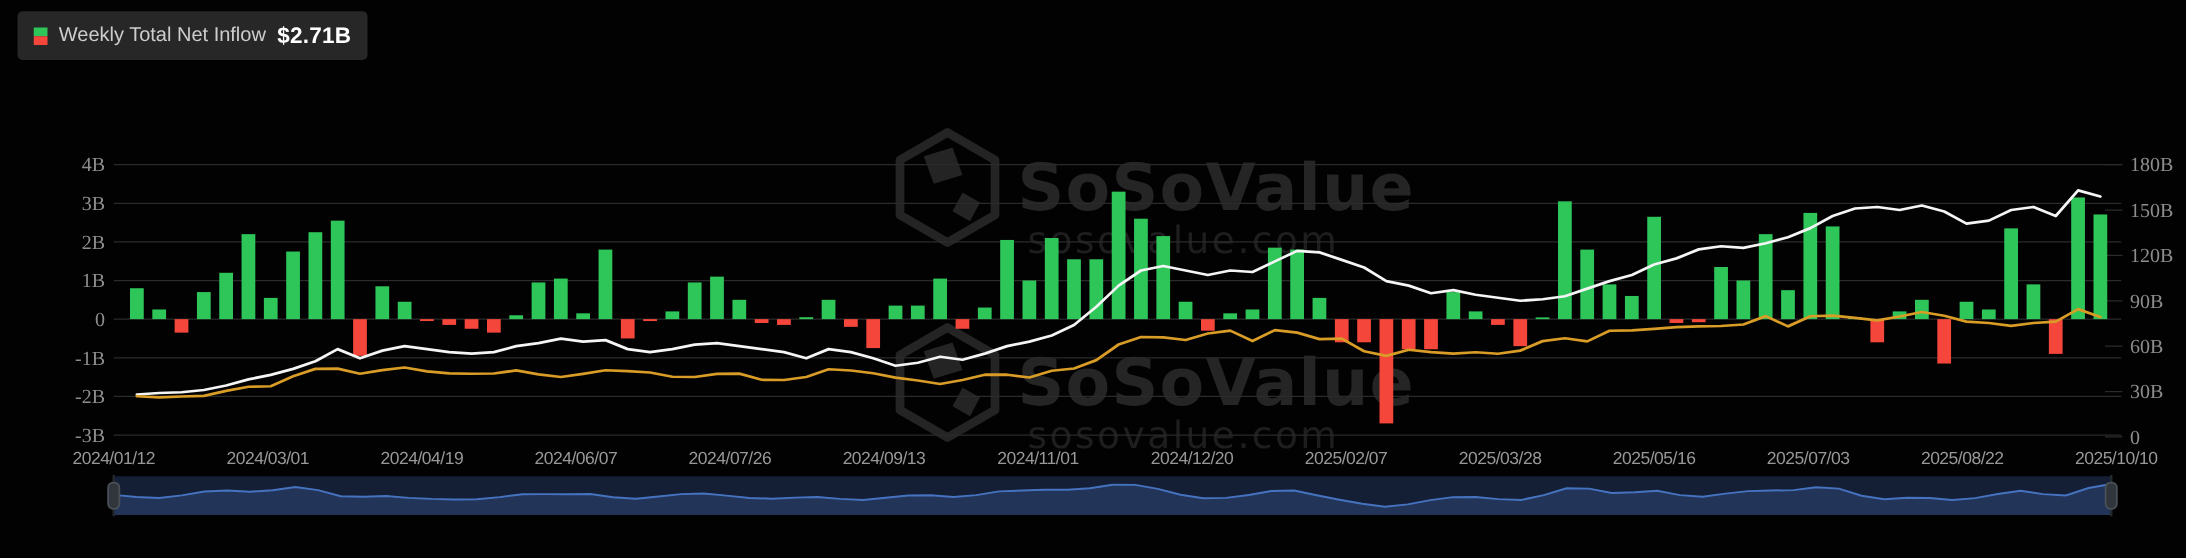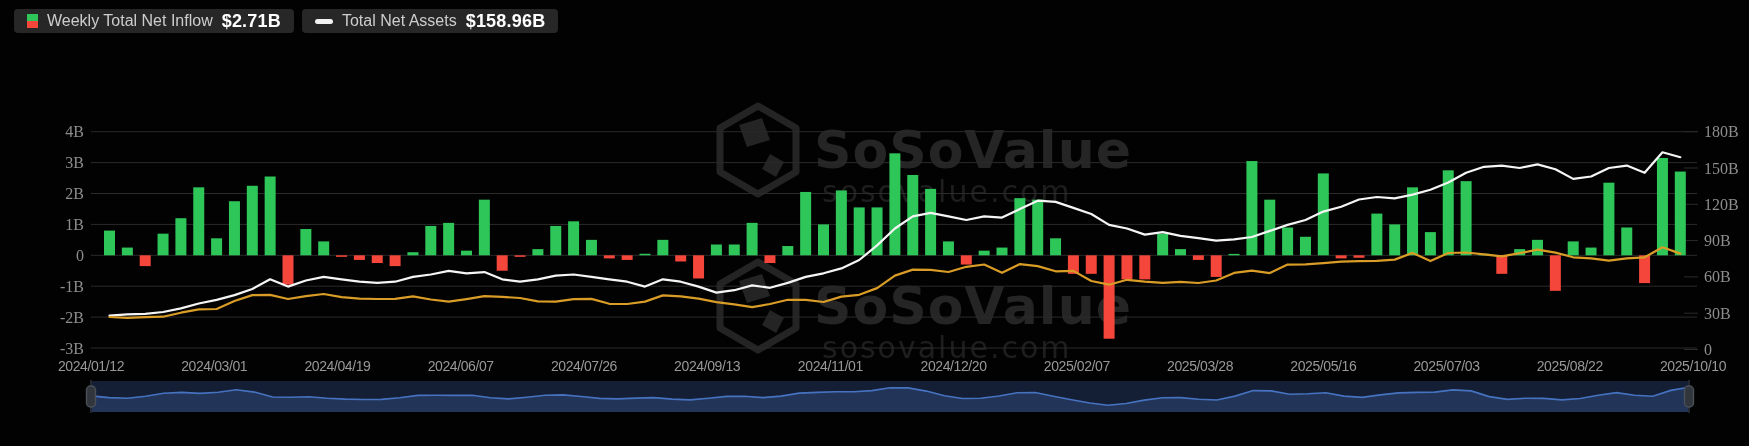--- a/index.html
+++ b/index.html
@@ -1,19 +1,19 @@
 <!DOCTYPE html>
 <html><head>
 <meta charset="utf-8">
 <style>
   html,body{margin:0;padding:0;background:#020202;}
   body{width:1749px;height:446px;position:relative;overflow:hidden;
        font-family:"Liberation Sans",sans-serif;}
   .legend{position:absolute;top:9px;left:14px;display:flex;gap:8px;z-index:5;}
-  .pill{background:#272727;border-radius:4px;height:24px;display:flex;align-items:center;
+  .pill{background:#272727;border-radius:4px;height:39px;display:flex;align-items:center;
         gap:9px;padding:0 13px;}
   .pill .lbl{color:#cdcdcd;font-size:16px;white-space:nowrap;}
   .pill .val{color:#ffffff;font-size:18px;font-weight:700;white-space:nowrap;letter-spacing:.2px;text-align:center;}
   .sw-bars{display:flex;flex-direction:column;width:11px;}
   .sw-bars i{display:block;height:7px;}
   .sw-line{width:18px;height:5px;border-radius:3px;display:inline-block;}
   svg text.tickL{font:16px "Liberation Serif",serif;fill:#8d8d8d;}
   svg text.tickR{font:16px "Liberation Serif",serif;fill:#8d8d8d;}
   svg text.date{font:14px "Liberation Sans",sans-serif;fill:#989898;letter-spacing:-0.4px;}
   svg text.wm-main{font:700 52px "DejaVu Sans",sans-serif;fill:#252525;letter-spacing:1px;}
@@ -24,25 +24,20 @@
 <body>
 
 <div class="legend">
   <div class="pill">
     <span class="sw-bars">
       <i style="background: rgb(46, 198, 89);"></i>
         <i style="background: rgb(244, 70, 58);"></i>
     </span>
     <span class="lbl">Weekly Total Net Inflow</span>
     <span class="val">$2.71B</span>
-  </div>
-  <div class="pill">
-    <span class="sw-line" style="background: rgb(242, 242, 242);"></span>
-    <span class="lbl">Total Net Assets</span>
-    <span class="val">$158.96B</span>
   </div>
 </div>
 
 <svg id="chart-svg" width="1749" height="446">
     <g transform="translate(758,150)">
       <path d="M0,-44 L38,-22 L38,22 L0,44 L-38,22 L-38,-22 Z" fill="none" stroke="#242424" stroke-width="7" stroke-linejoin="round"></path>
       <path d="M-19,-25 L4,-32 L12,-10 L-11,-3 Z" fill="#242424"></path>
       <path d="M12,4 L26,12 L18,27 L4,19 Z" fill="#242424"></path>
       <text x="56" y="18" class="wm-main">SoSoValue</text>
       <text x="64" y="52" class="wm-sub">sosovalue.com</text>

